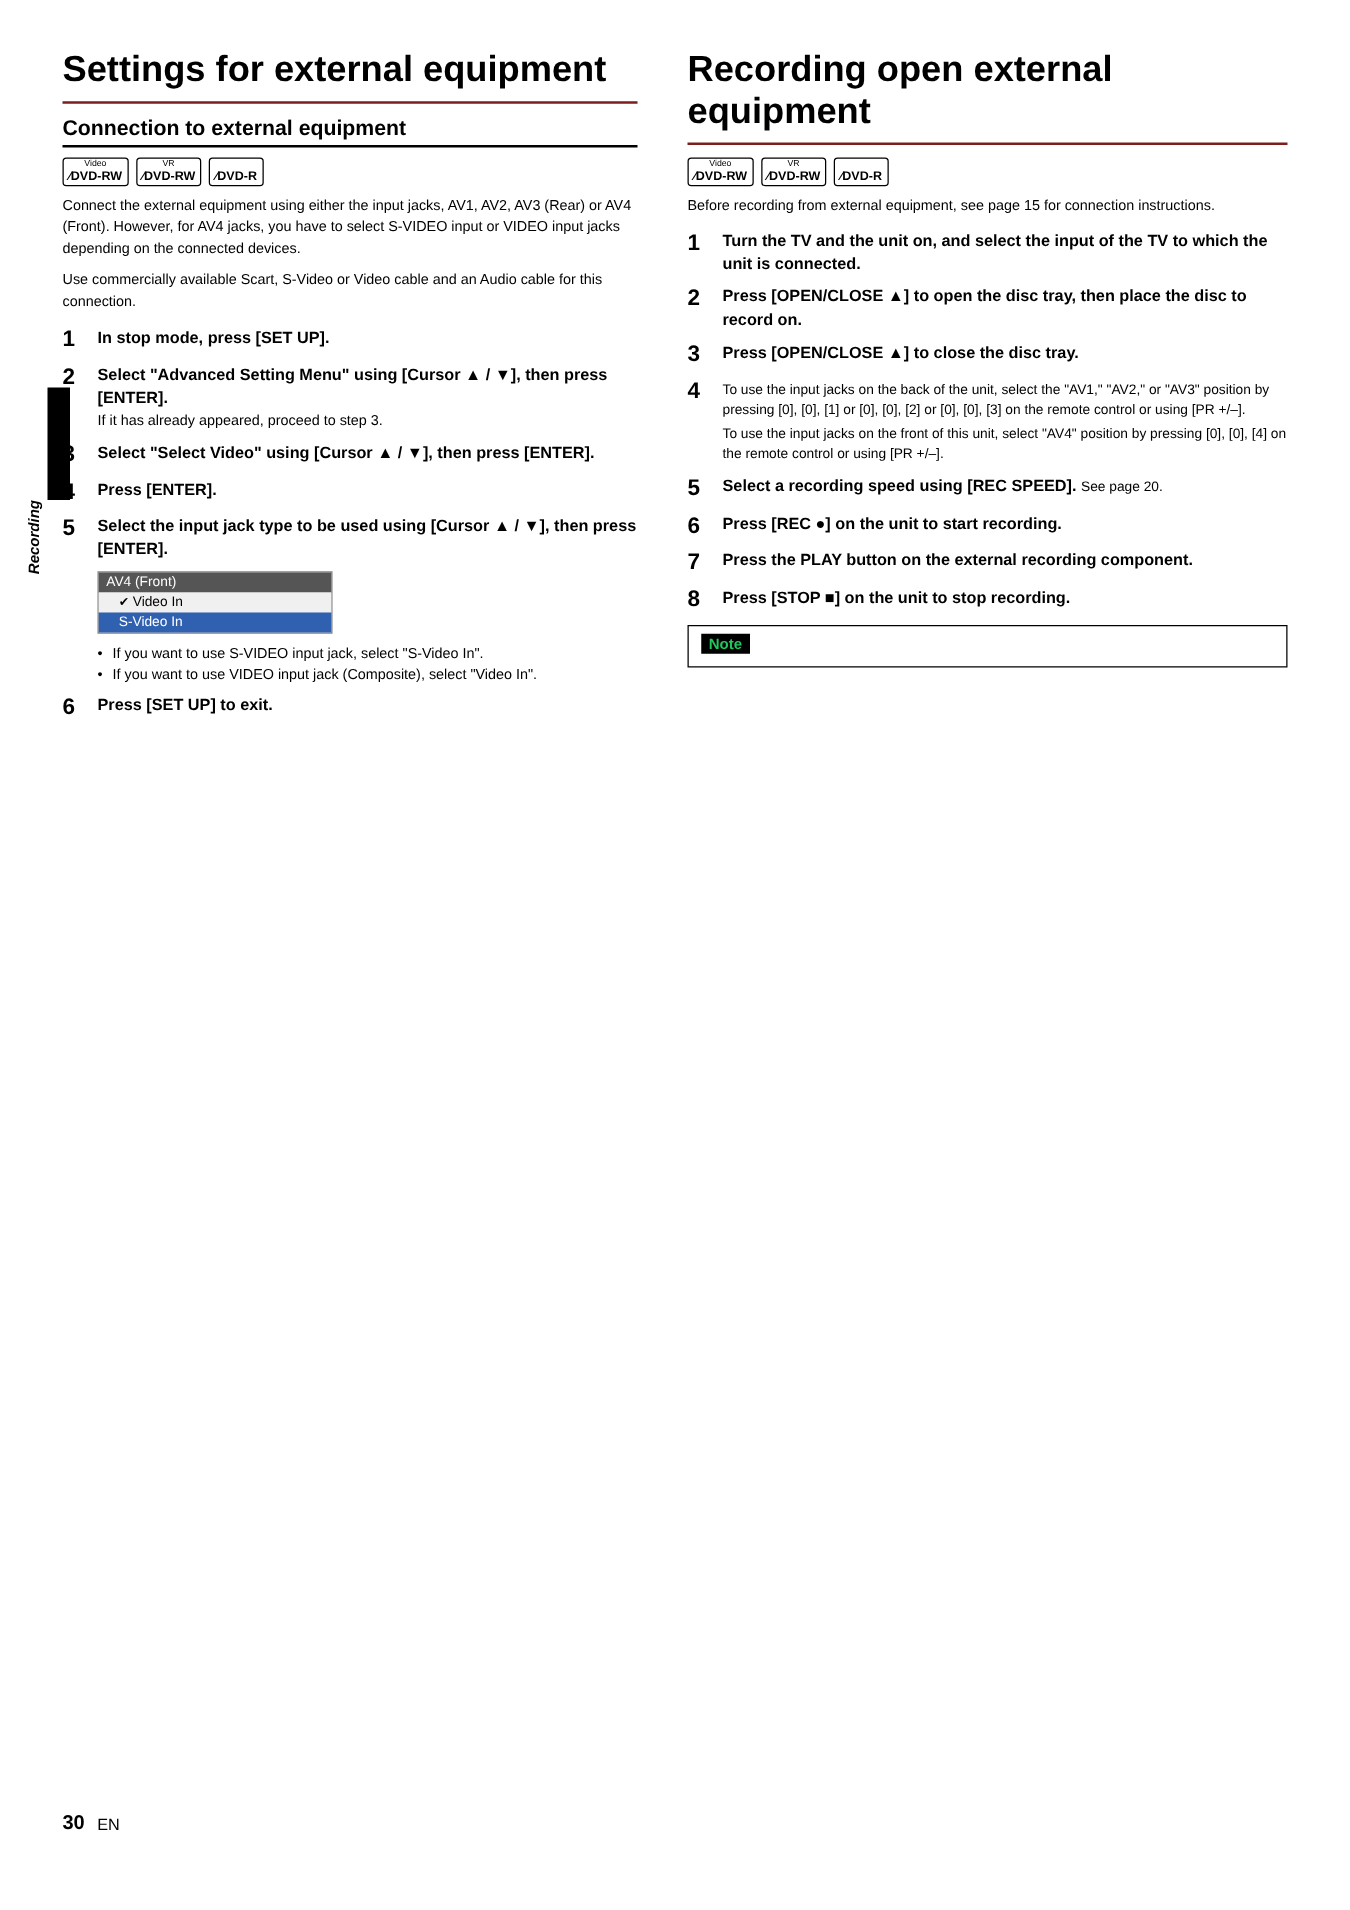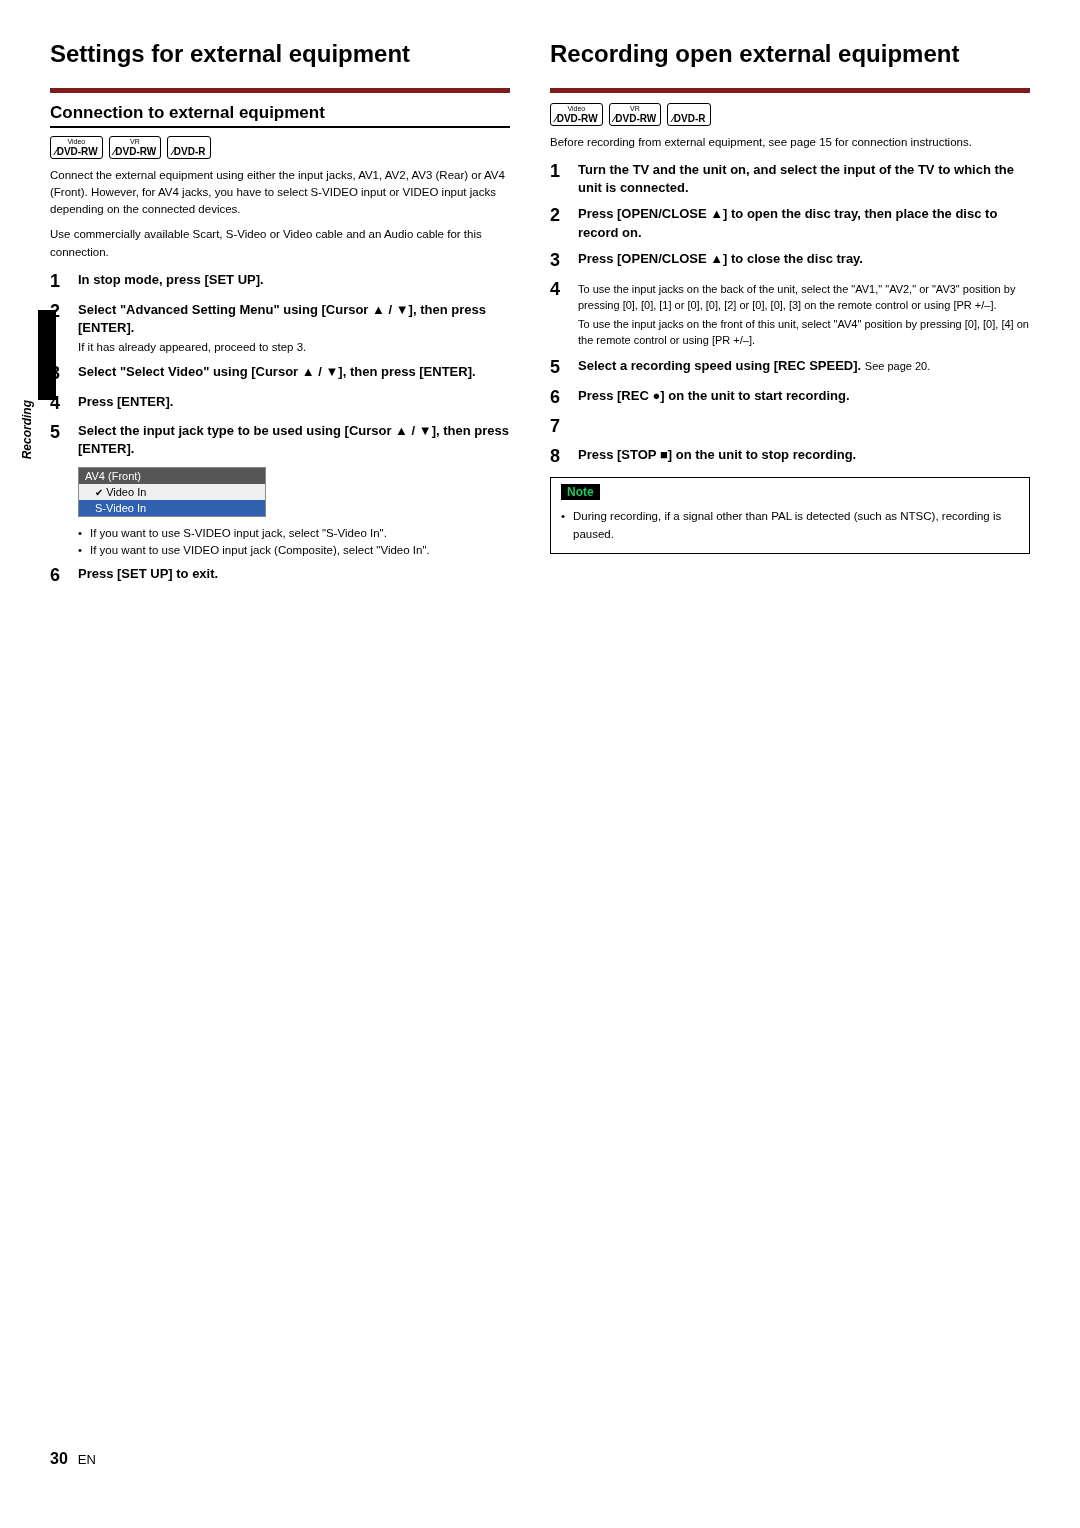--- a/index.html
+++ b/index.html
@@ -37,24 +37,24 @@
       left: 20px;
       top: 400px;
       writing-mode: vertical-rl;
       transform: rotate(180deg);
       font-size: 12px;
       font-style: italic;
       color: #000;
       font-weight: bold;
     }
     .section-title {
-      font-size: 24px;
-      font-weight: bold;
-      border-bottom: 5px solid #7f1d1d;
-      padding-bottom: 20px;
+      font-size: 29px;
+      font-weight: bold;
+      border-bottom: 2px solid #7f1d1d;
+      padding-bottom: 8px;
       margin-bottom: 10px;
     }
     .section-subtitle {
       font-size: 17px;
       font-weight: bold;
       border-bottom: 2px solid #000;
       padding-bottom: 3px;
       margin-bottom: 8px;
     }
     
@@ -357,36 +357,36 @@
 
         <li>
           <span class="step-num">6</span>
           <div class="step-content">
             <div class="step-main">Press [REC ●] on the unit to start recording.</div>
           </div>
         </li>
 
         <li>
           <span class="step-num">7</span>
+          <div class="step-content">
+            <div class="step-main">Press the PLAY button on the external recording component.</div>
+          </div>
         </li>
 
         <li>
           <span class="step-num">8</span>
           <div class="step-content">
             <div class="step-main">Press [STOP ■] on the unit to stop recording.</div>
           </div>
         </li>
 
       </ol>
 
       <div class="note-box">
         <div class="note-title">Note</div>
-        <ul class="bullet-list" style="margin-left:0;">
-          <li class="note-text">During recording, if a signal other than PAL is detected (such as NTSC), recording is paused.</li>
-        </ul>
       </div>
 
     </div>
   </div>
 
   <div class="page-number-area">
     <span class="page-number">30</span>
     <span class="en-label">EN</span>
   </div>
 </div>

